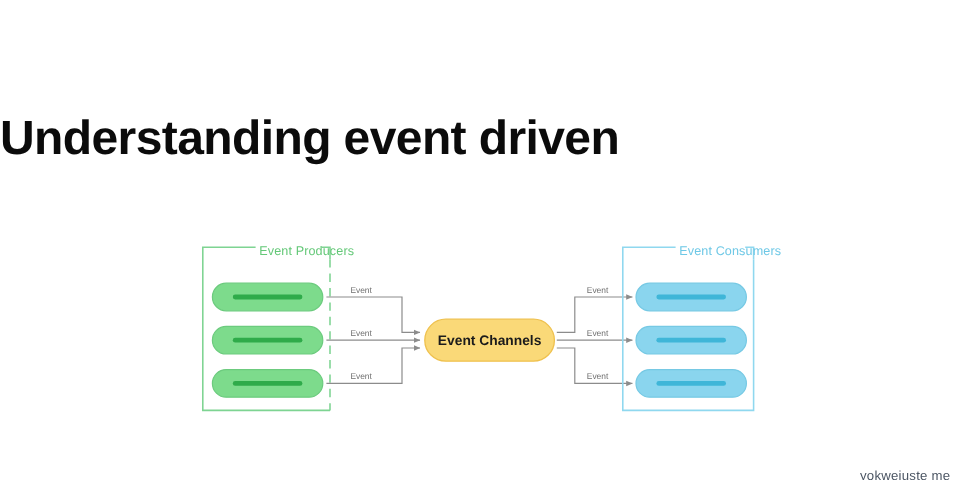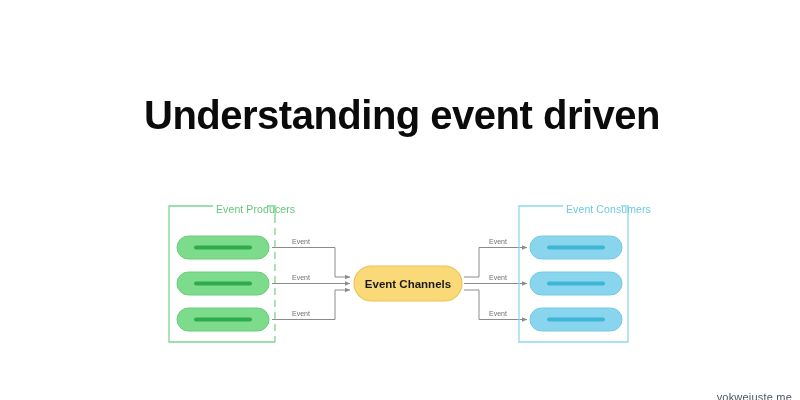--- a/index.html
+++ b/index.html
@@ -24,21 +24,21 @@
     height: 400px;
     background: #ffffff;
   }
 
   
   .title-block {
     position: absolute;
     left: 0;
     top: 92px;
     width: 660px;
-    text-align: right;
+    text-align: left;
     line-height: 1.18;
   }
   .title-line {
     display: block;
     font-size: 40px;
     font-weight: bold;
     color: #0b0b0b;
     letter-spacing: -0.5px;
     font-family: "Liberation Sans", sans-serif;
   }

